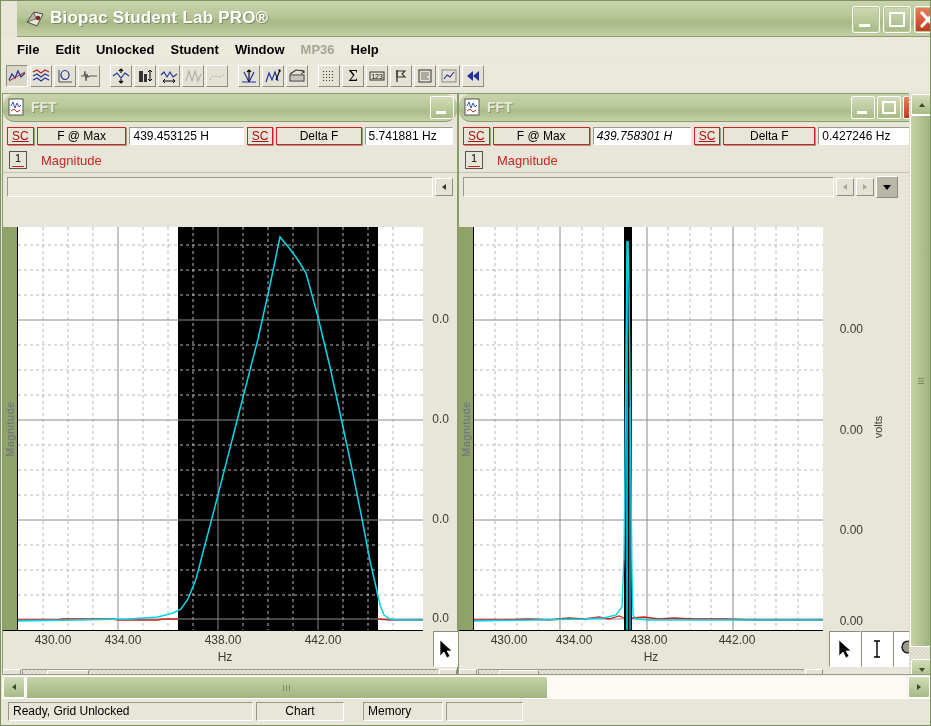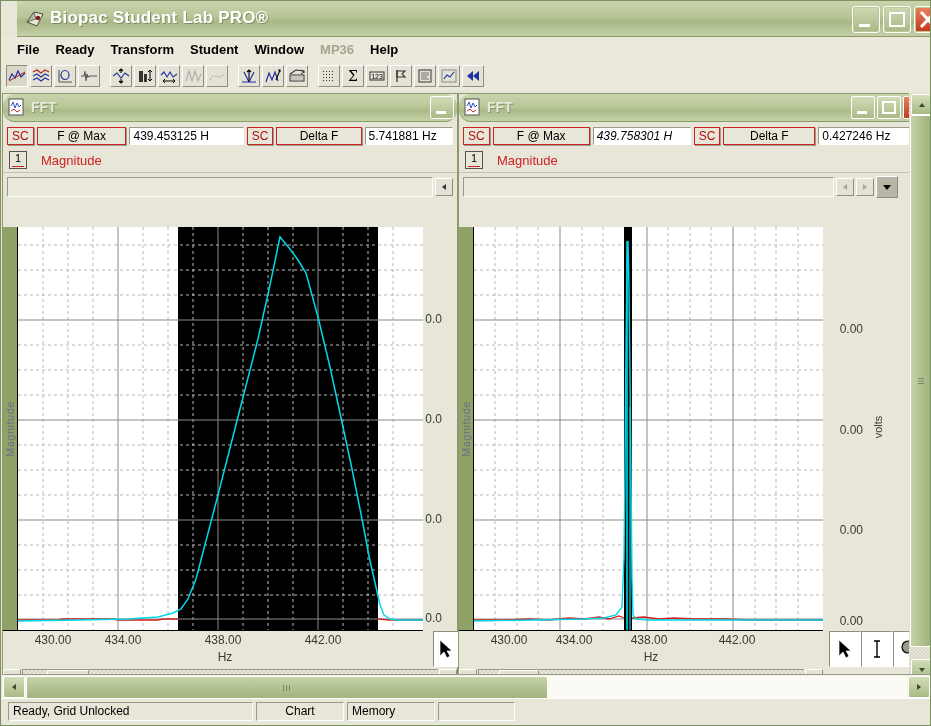--- a/index.html
+++ b/index.html
@@ -106,20 +106,21 @@
   .measrow{
     height:26px;background:#e8e6d8;display:flex;align-items:center;
     padding:2px 4px 0 4px;box-sizing:border-box;gap:3px;
   }
   .sc-btn{
     border:1px solid #cc2222;background:#e8e6d8;
     font-size:12px;color:#b01010;
     padding:1px 4px;line-height:14px;
     box-shadow:1px 1px 0 #9e9c8c;
     white-space:nowrap;
+    text-decoration:underline;
   }
   .meas-btn{
     border:1px solid #cc2222;background:#e8e6d8;
     font-size:12px;color:#000;text-align:center;
     line-height:14px;padding:1px 0;
     box-shadow:1px 1px 0 #9e9c8c;
     white-space:nowrap;
   }
   .meas-val{
     background:#ffffff;
@@ -171,21 +172,21 @@
     transform:rotate(-90deg);white-space:nowrap;
     font-size:11px;color:#6b6f86;letter-spacing:0.5px;
   }
   .plot-canvas{
     position:absolute;background:#ffffff;
     border-left:1px solid #000;
     overflow:hidden;
   }
   .ytickpane{position:absolute;background:#e8e6d8;}
   .ytickpane .yt{
-    position:absolute;right:15px;font-size:12px;color:#3a3a30;
+    position:absolute;right:8px;font-size:12px;color:#3a3a30;
     font-family:"Liberation Sans",sans-serif;
   }
   .vlabel{
     position:absolute;width:14px;
     display:flex;align-items:center;justify-content:center;
   }
   .vlabel span{transform:rotate(-90deg);font-size:11px;color:#3a3a30;white-space:nowrap;}
   .xaxis{
     position:absolute;background:#e8e6d8;border-top:1px solid #000;
   }
@@ -290,22 +291,22 @@
       <div class="winbtn close">
         <svg class="gl" width="26" height="25" viewBox="0 0 26 25">
           <path d="M7 6 L19 19 M19 6 L7 19" stroke="#ffffff" stroke-width="3.2" stroke-linecap="round"></path>
         </svg>
       </div>
     </div>
   </div>
 
   <div id="menubar">
     <div class="menuitem">File</div>
-    <div class="menuitem">Ready</div>
-    <div class="menuitem">Transform</div>
+    <div class="menuitem">Edit</div>
+    <div class="menuitem">Unlocked</div>
     <div class="menuitem">Student</div>
     <div class="menuitem">Window</div>
     <div class="menuitem disabled">MP36</div>
     <div class="menuitem">Help</div>
   </div>
 
   <div id="toolbar">
     <div class="tbtn pressed">
       <svg width="18" height="16" viewBox="0 0 18 16">
           <polyline points="1,12 4,6 7,10 10,3 13,9 17,5" fill="none" stroke="#2030a0" stroke-width="1.2"></polyline>
@@ -803,17 +804,17 @@
     <div class="gbtn">
       <svg width="8" height="8" viewBox="0 0 8 8">
           <polygon points="2,1 2,7 6,4" fill="#3a4a28"></polygon>
         </svg>
     </div>
   </div>
 
   <div id="statusbar">
     <div class="statuspane" style="width:245px;">Ready, Grid Unlocked</div>
     <div class="statuspane" style="width:88px;text-align:center;">Chart</div>
-    <div class="statuspane" style="width:88px;">Memory</div>
+    <div class="statuspane" style="width:80px;margin-left:16px;">Memory</div>
     <div class="statuspane" style="width:77px;"></div>
   </div>
 
 </div>
 
 </body></html>

